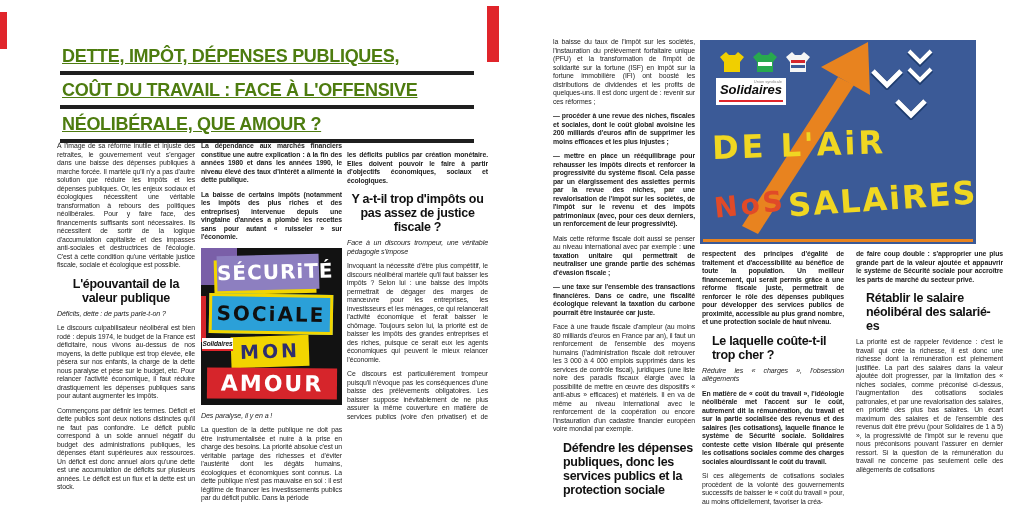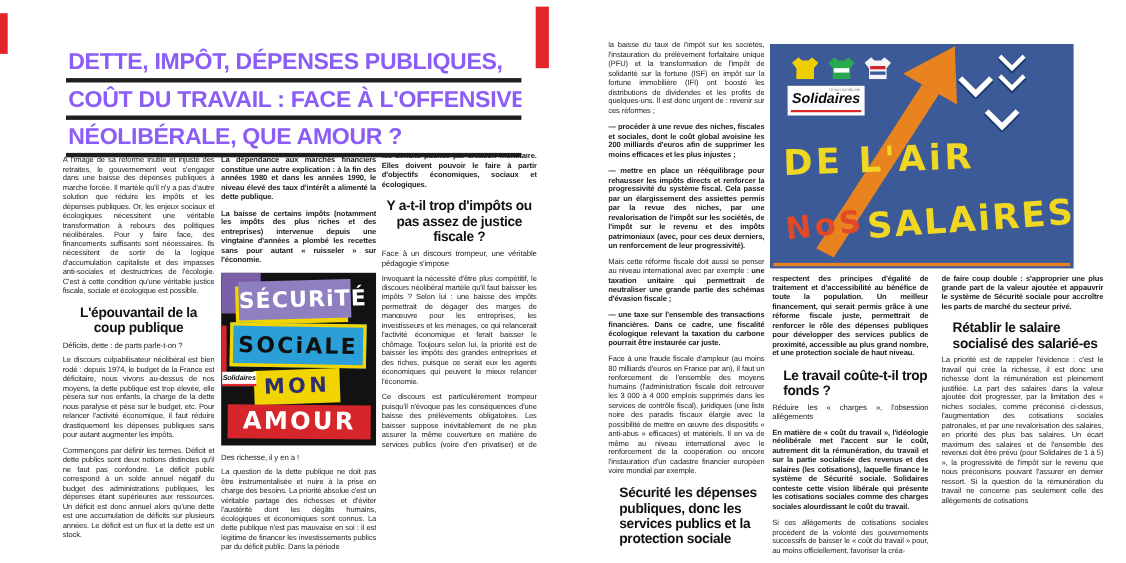--- a/index.html
+++ b/index.html
@@ -6,37 +6,37 @@
   .canvas{position:relative;width:1024px;height:512px;background:#ffffff;overflow:hidden;
           font-family:"Liberation Sans",sans-serif;color:#1c1c1c;}
 
   
   .edge-tab{position:absolute;background:#e0252b;}
   .edge-tab.left{left:0;top:12px;width:7px;height:37px;}
   .edge-tab.center{left:487px;top:6px;width:12px;height:56px;}
 
   
   .headline{position:absolute;left:60px;top:44px;width:414px;}
-  .headline .line{display:block;color:#8b5cf6;font-weight:bold;font-size:21px;line-height:25px;
+  .headline .line{display:block;color:#4d7c0f;font-weight:bold;font-size:18px;line-height:25px;
                   letter-spacing:-0.3px;border-bottom:4px solid #1f1f1f;padding:0 0 2px 2px;margin-bottom:3px;
-                  white-space:nowrap;overflow:hidden;}
+                  white-space:nowrap;overflow:hidden;text-decoration:underline;}
 
   
   .col{position:absolute;font-size:6.9px;line-height:8.5px;text-align:justify;letter-spacing:-0.1px;
        overflow:hidden;}
   .col p{margin:0 0 6px 0;}
   .col p.bold{font-weight:bold;}
-  .kicker{font-size:7.1px;margin:0 0 5px 0;}
+  .kicker{font-style:italic;font-size:7.1px;margin:0 0 5px 0;}
   .subhead{font-weight:bold;font-size:12.5px;line-height:14px;letter-spacing:-0.3px;color:#111;
            margin:7px 0 5px 0;text-align:center;}
   .subhead.leftal{text-align:left;padding-left:10px;}
 
   #p1c1{left:57px;top:142px;width:138px;height:370px;}
   #p1c2{left:201px;top:142px;width:141px;height:370px;}
-  #p1c3{left:347px;top:139px;width:141px;height:269px;}
+  #p1c3{left:347px;top:151px;width:141px;height:269px;}
   #p2c1{left:553px;top:38px;width:142px;height:474px;}
   #p2c2{left:702px;top:250px;width:142px;height:262px;}
   #p2c3{left:856px;top:250px;width:147px;height:262px;}
 
   
   .poster{position:relative;width:141px;height:157px;background:#121212;margin:2px 0 7px 0;overflow:hidden;
           font-family:"DejaVu Sans",sans-serif;}
   .poster .blk{position:absolute;font-weight:bold;text-align:center;}
   .poster .strip{position:absolute;left:0;top:48px;width:5px;height:46px;background:#d6252b;}
   .poster .w1{left:16px;top:7px;width:102px;height:35px;line-height:35px;background:#8d7fc0;color:#fff;
@@ -83,60 +83,60 @@
   <div class="edge-tab center"></div>
 
   <div class="headline">
     <span class="line">DETTE, IMPÔT, DÉPENSES PUBLIQUES,</span>
     <span class="line">COÛT DU TRAVAIL : FACE À L'OFFENSIVE</span>
     <span class="line">NÉOLIBÉRALE, QUE AMOUR ?</span>
   </div>
 
   <div class="col" id="p1c1">
     <p>À l'image de sa réforme inutile et injuste des retraites, le gouvernement veut s'engager dans une baisse des dépenses publiques à marche forcée. Il martèle qu'il n'y a pas d'autre solution que réduire les impôts et les dépenses publiques. Or, les enjeux sociaux et écologiques nécessitent une véritable transformation à rebours des politiques néolibérales. Pour y faire face, des financements suffisants sont nécessaires. Ils nécessitent de sortir de la logique d'accumulation capitaliste et des impasses anti-sociales et destructrices de l'écologie. C'est à cette condition qu'une véritable justice fiscale, sociale et écologique est possible.</p>
-    <div class="subhead">L'épouvantail de la coup publique</div>
+    <div class="subhead">L'épouvantail de la valeur publique</div>
     <p class="kicker">Déficits, dette : de parts parle-t-on ?</p>
     <p>Le discours culpabilisateur néolibéral est bien rodé : depuis 1974, le budget de la France est déficitaire, nous vivons au-dessus de nos moyens, la dette publique est trop élevée, elle pèsera sur nos enfants, la charge de la dette nous paralyse et pèse sur le budget, etc. Pour relancer l'activité économique, il faut réduire drastiquement les dépenses publiques sans pour autant augmenter les impôts.</p>
     <p>Commençons par définir les termes. Déficit et dette publics sont deux notions distinctes qu'il ne faut pas confondre. Le déficit public correspond à un solde annuel négatif du budget des administrations publiques, les dépenses étant supérieures aux ressources. Un déficit est donc annuel alors qu'une dette est une accumulation de déficits sur plusieurs années. Le déficit est un flux et la dette est un stock.</p>
   </div>
 
   <div class="col" id="p1c2">
     <p class="bold">La dépendance aux marchés financiers constitue une autre explication : à la fin des années 1980 et dans les années 1990, le niveau élevé des taux d'intérêt a alimenté la dette publique.</p>
     <p class="bold">La baisse de certains impôts (notamment les impôts des plus riches et des entreprises) intervenue depuis une vingtaine d'années a plombé les recettes sans pour autant « ruisseler » sur l'économie.</p>
 
     <div class="poster">
       <div class="strip"></div>
       <div class="blk w1">SÉCURiTÉ</div>
       <div class="blk w2">SOCiALE</div>
       <div class="w3p"></div>
       <div class="blk w3">MON</div>
       <div class="blk w4">AMOUR</div>
       <div class="mini-logo">Solidaires</div>
     </div>
 
-    <p class="kicker">Des richesse, il y en a !</p>
+    <p class="kicker">Des paralyse, il y en a !</p>
     <p>La question de la dette publique ne doit pas être instrumentalisée et nuire à la prise en charge des besoins. La priorité absolue c'est un véritable partage des richesses et d'éviter l'austérité dont les dégâts humains, écologiques et économiques sont connus. La dette publique n'est pas mauvaise en soi : il est légitime de financer les investissements publics par du déficit public. Dans la période</p>
   </div>
 
   <div class="col" id="p1c3">
     <p class="bold">les déficits publics par création monétaire. Elles doivent pouvoir le faire à partir d'objectifs économiques, sociaux et écologiques.</p>
     <div class="subhead">Y a-t-il trop d'impôts ou pas assez de justice fiscale ?</div>
     <p class="kicker">Face à un discours trompeur, une véritable pédagogie s'impose</p>
     <p>Invoquant la nécessité d'être plus compétitif, le discours néolibéral martèle qu'il faut baisser les impôts ? Selon lui : une baisse des impôts permettrait de dégager des marges de manœuvre pour les entreprises, les investisseurs et les ménages, ce qui relancerait l'activité économique et ferait baisser le chômage. Toujours selon lui, la priorité est de baisser les impôts des grandes entreprises et des riches, puisque ce serait eux les agents économiques qui peuvent le mieux relancer l'économie.</p>
     <p>Ce discours est particulièrement trompeur puisqu'il n'évoque pas les conséquences d'une baisse des prélèvements obligatoires. Les baisser suppose inévitablement de ne plus assurer la même couverture en matière de services publics (voire d'en privatiser) et de protection sociale. Dans les pays où le taux de prélèvements obligatoires est inférieur à celui de la France, les services publics sont en effet moins développés, ce que prend charge la Sécurité sociale en France y est gérée par des organismes privés, comme les fonds de pension pour les retraites ou les assurances santé privées. Dans ces pays, pour avoir la même contre-partie qu'en France, il faut alors payer des cotisations</p>
   </div>
 
   <div class="col" id="p2c1">
     <p>la baisse du taux de l'impôt sur les sociétés, l'instauration du prélèvement forfaitaire unique (PFU) et la transformation de l'impôt de solidarité sur la fortune (ISF) en impôt sur la fortune immobilière (IFI) ont boosté les distributions de dividendes et les profits de quelques-uns. Il est donc urgent de : revenir sur ces réformes ;</p>
     <p class="bold">— procéder à une revue des niches, fiscales et sociales, dont le coût global avoisine les 200 milliards d'euros afin de supprimer les moins efficaces et les plus injustes ;</p>
     <p class="bold">— mettre en place un rééquilibrage pour rehausser les impôts directs et renforcer la progressivité du système fiscal. Cela passe par un élargissement des assiettes permis par la revue des niches, par une revalorisation de l'impôt sur les sociétés, de l'impôt sur le revenu et des impôts patrimoniaux (avec, pour ces deux derniers, un renforcement de leur progressivité).</p>
     <p><span>Mais cette réforme fiscale doit aussi se penser au niveau international avec par exemple : </span><span class="bold" style="font-weight:bold">une taxation unitaire qui permettrait de neutraliser une grande partie des schémas d'évasion fiscale ;</span></p>
     <p class="bold">— une taxe sur l'ensemble des transactions financières. Dans ce cadre, une fiscalité écologique relevant la taxation du carbone pourrait être instaurée car juste.</p>
     <p>Face à une fraude fiscale d'ampleur (au moins 80 milliards d'euros en France par an), il faut un renforcement de l'ensemble des moyens humains (l'administration fiscale doit retrouver les 3 000 à 4 000 emplois supprimés dans les services de contrôle fiscal), juridiques (une liste noire des paradis fiscaux élargie avec la possibilité de mettre en œuvre des dispositifs « anti-abus » efficaces) et matériels. Il en va de même au niveau international avec le renforcement de la coopération ou encore l'instauration d'un cadastre financier européen voire mondial par exemple.</p>
-    <div class="subhead leftal">Sécurité les dépenses publiques, donc les services publics et la protection sociale</div>
+    <div class="subhead leftal">Défendre les dépenses publiques, donc les services publics et la protection sociale</div>
   </div>
 
   <div class="banner">
 
     <svg class="arrow-svg" width="276" height="204" viewBox="0 0 276 204">
       <polygon points="168,2 121,27 170,55" fill="#e8831f"></polygon>
       <polygon points="138,37 154,45 58,194 42,186" fill="#e8831f"></polygon>
     </svg>
 
     <svg class="vest v1" width="24" height="20" viewBox="0 0 24 20">
@@ -175,25 +175,25 @@
     </div>
 
     <div class="bw bw1">DE L'AiR</div>
     <div class="bw bw2">NoS</div>
     <div class="bw bw3">SALAiRES</div>
     <div class="bottom-rule"></div>
   </div>
 
   <div class="col" id="p2c2">
     <p class="bold">respectent des principes d'égalité de traitement et d'accessibilité au bénéfice de toute la population. Un meilleur financement, qui serait permis grâce à une réforme fiscale juste, permettrait de renforcer le rôle des dépenses publiques pour développer des services publics de proximité, accessible au plus grand nombre, et une protection sociale de haut niveau.</p>
-    <div class="subhead leftal">Le travail coûte-t-il trop fonds ?</div>
+    <div class="subhead leftal">Le laquelle coûte-t-il trop cher ?</div>
     <p class="kicker">Réduire les « charges », l'obsession allègements</p>
     <p class="bold">En matière de « coût du travail », l'idéologie néolibérale met l'accent sur le coût, autrement dit la rémunération, du travail et sur la partie socialisée des revenus et des salaires (les cotisations), laquelle finance le système de Sécurité sociale. Solidaires conteste cette vision libérale qui présente les cotisations sociales comme des charges sociales alourdissant le coût du travail.</p>
     <p>Si ces allègements de cotisations sociales procèdent de la volonté des gouvernements successifs de baisser le « coût du travail » pour, au moins officiellement, favoriser la créa-</p>
   </div>
 
   <div class="col" id="p2c3">
     <p class="bold">de faire coup double : s'approprier une plus grande part de la valeur ajoutée et appauvrir le système de Sécurité sociale pour accroître les parts de marché du secteur privé.</p>
-    <div class="subhead leftal">Rétablir le salaire socialisé des salarié-es</div>
+    <div class="subhead leftal">Rétablir le salaire néolibéral des salarié-es</div>
     <p>La priorité est de rappeler l'évidence : c'est le travail qui crée la richesse, il est donc une richesse dont la rémunération est pleinement justifiée. La part des salaires dans la valeur ajoutée doit progresser, par la limitation des « niches sociales, comme préconisé ci-dessus, l'augmentation des cotisations sociales patronales, et par une revalorisation des salaires, en priorité des plus bas salaires. Un écart maximum des salaires et de l'ensemble des revenus doit être prévu (pour Solidaires de 1 à 5) », la progressivité de l'impôt sur le revenu que nous préconisons pouvant l'assurer en dernier ressort. Si la question de la rémunération du travail ne concerne pas seulement celle des allègements de cotisations</p>
   </div>
 
 </div>
 
 </body></html>

